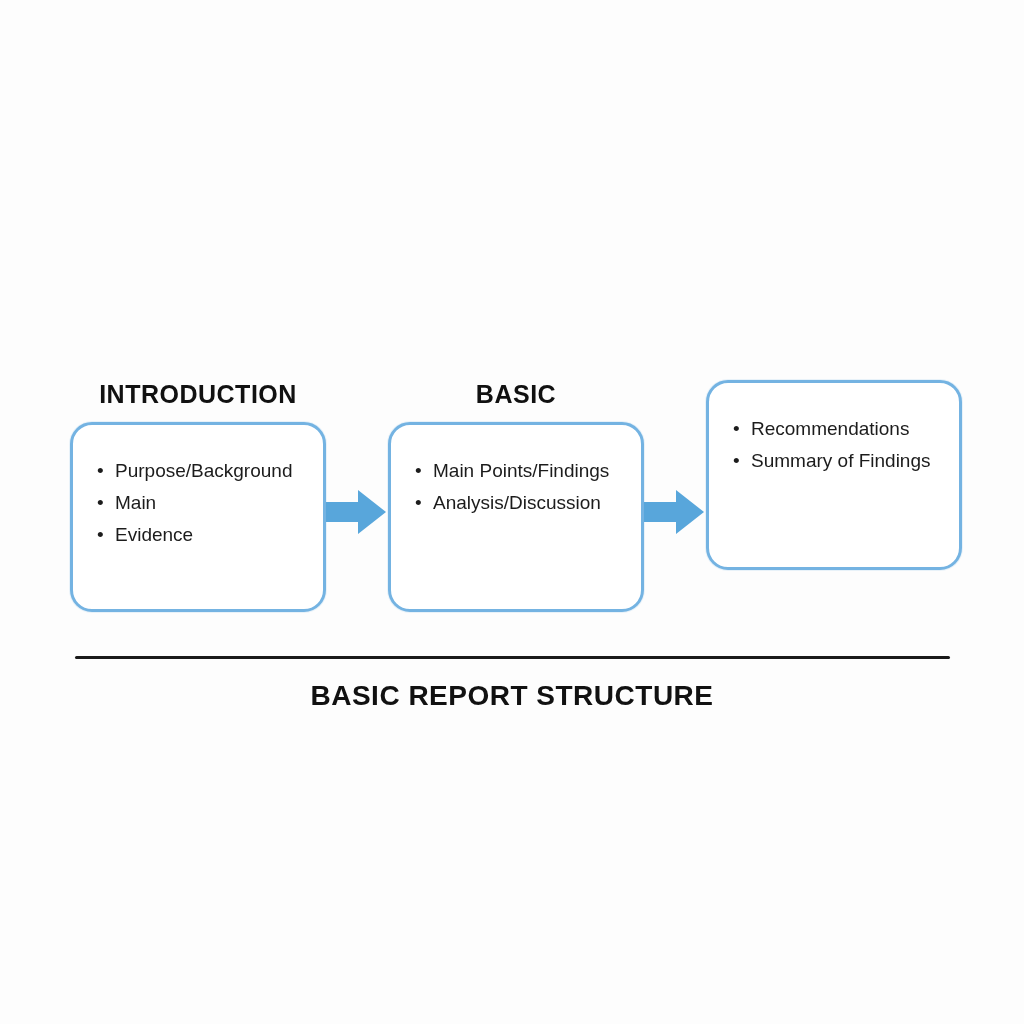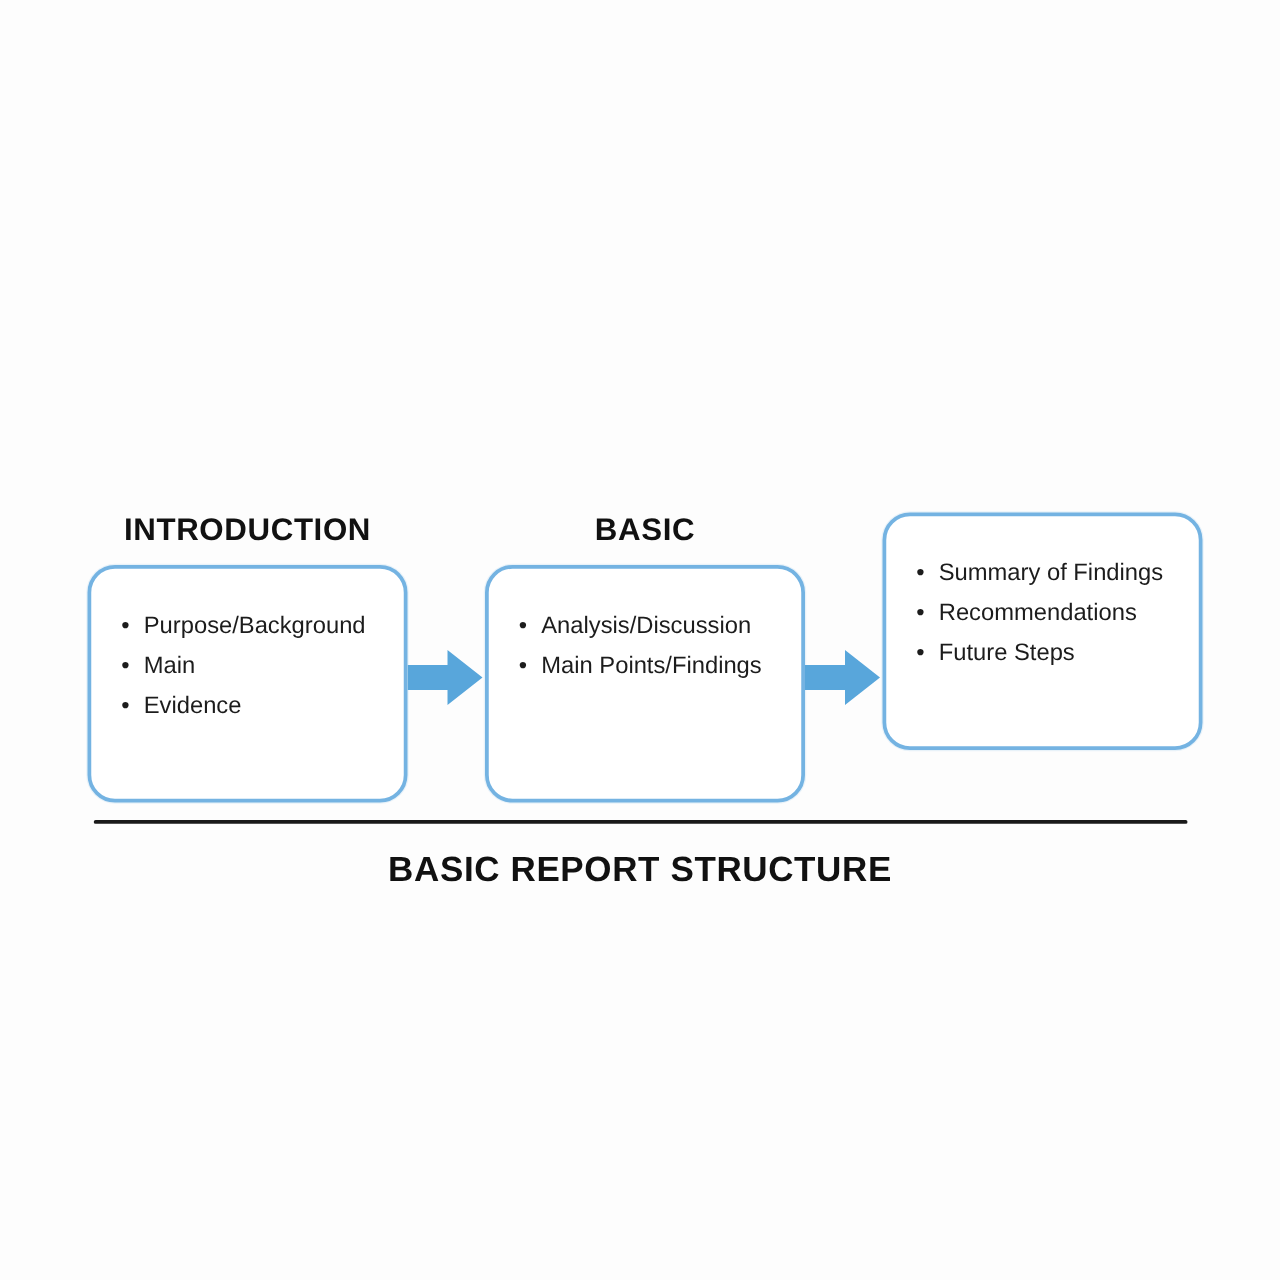--- a/index.html
+++ b/index.html
@@ -12,21 +12,21 @@
     overflow: hidden;
   }
   .canvas {
     position: relative;
     width: 1024px;
     height: 1024px;
     background: #fdfdfd;
   }
   .diagram {
     position: absolute;
-    top: 410px;
+    top: 380px;
     left: 70px;
     width: 886px;
   }
   .flow-row {
     display: flex;
     align-items: flex-start;
     justify-content: space-between;
   }
   .column {
     width: 256px;
@@ -122,38 +122,37 @@
       <div class="arrow-slot">
         <svg class="arrow-svg" width="62" height="48" viewBox="0 0 62 48" aria-hidden="true">
           <polygon points="0,14 32,14 32,2 60,24 32,46 32,34 0,34" fill="#58a6db"></polygon>
         </svg>
       </div>
 
       <div class="column">
         <div class="col-heading">BASIC</div>
         <div class="box">
           <ul>
+            <li>Main Points/Findings</li>
             <li>Analysis/Discussion</li>
-            <li>Main Points/Findings</li>
           </ul>
         </div>
       </div>
 
       <div class="arrow-slot">
         <svg class="arrow-svg" width="62" height="48" viewBox="0 0 62 48" aria-hidden="true">
           <polygon points="0,14 32,14 32,2 60,24 32,46 32,34 0,34" fill="#58a6db"></polygon>
         </svg>
       </div>
 
       <div class="column">
         <div class="box">
           <ul>
+            <li>Recommendations</li>
             <li>Summary of Findings</li>
-            <li>Recommendations</li>
-            <li>Future Steps</li>
           </ul>
         </div>
       </div>
 
     </div>
   </div>
 
   <div class="divider"></div>
 
   <div class="caption">BASIC REPORT STRUCTURE</div>

